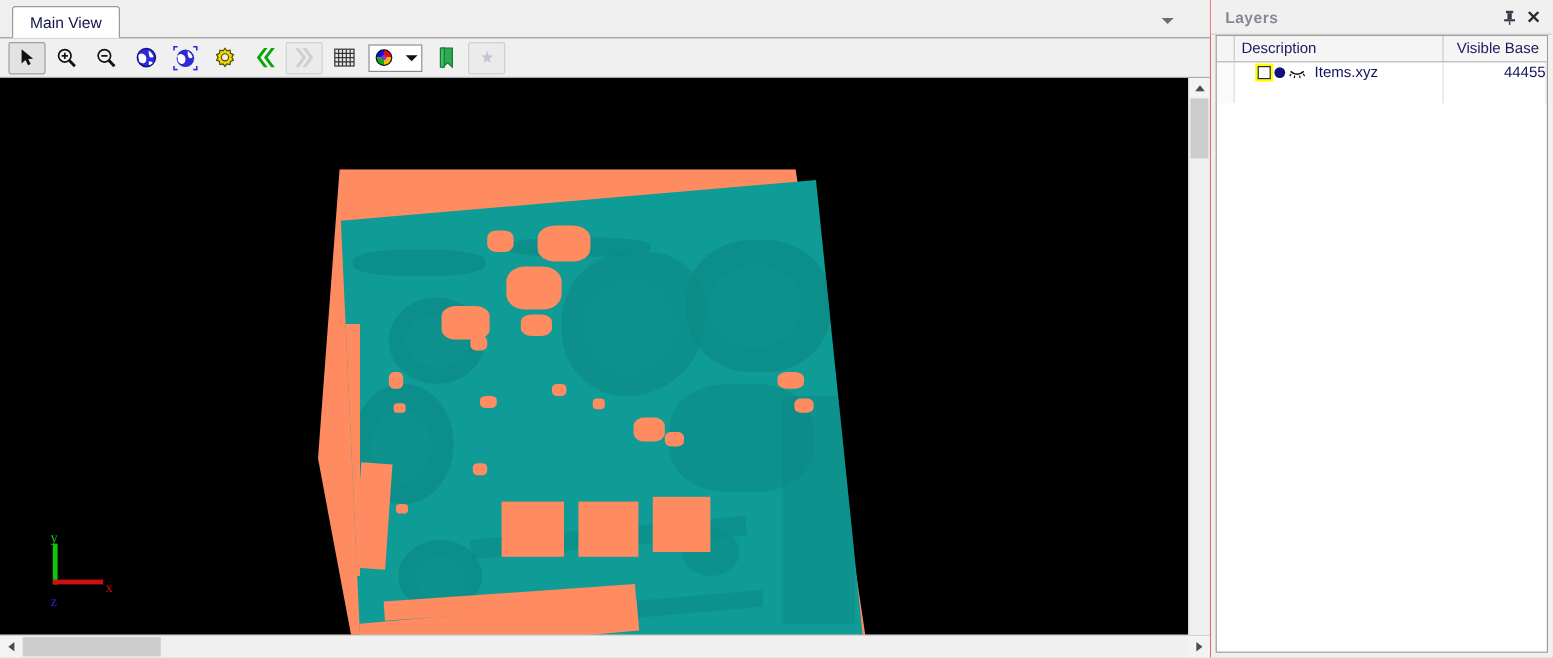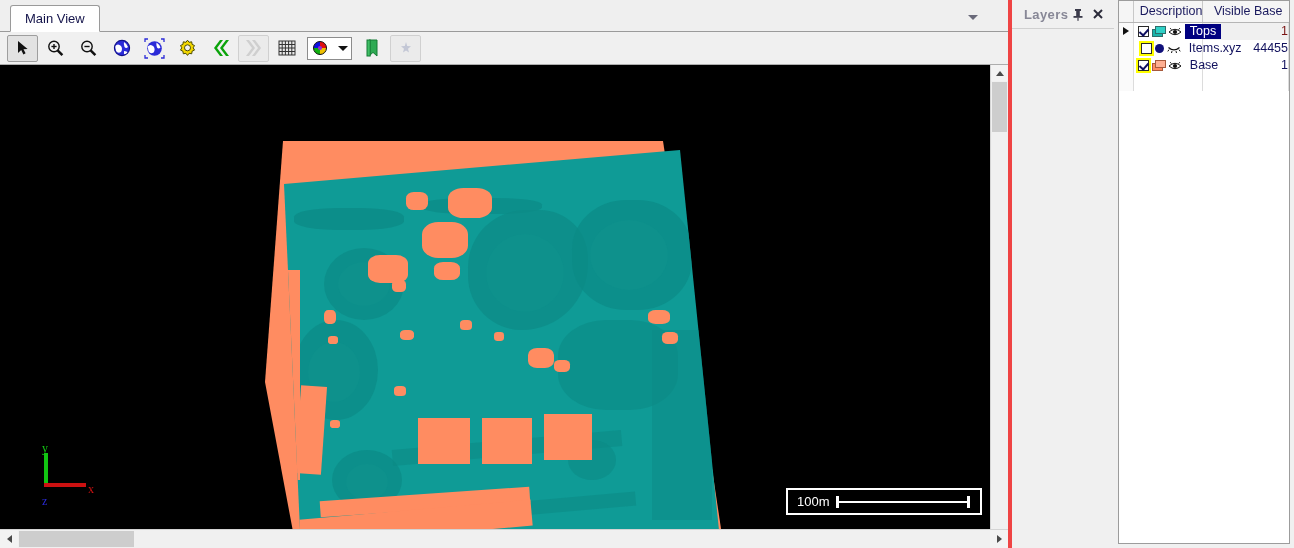--- a/index.html
+++ b/index.html
@@ -90,22 +90,22 @@
   .scalebar{position:absolute;right:8px;bottom:14px;width:196px;height:27px;
             border:2px solid #ffffff;background:#000;display:flex;align-items:center;
             padding-left:9px;box-sizing:border-box;}
   .scale-text{color:#fff;font-size:13px;font-family:"Liberation Sans",sans-serif;margin-right:6px;}
   .scale-rule{position:relative;flex:1;height:12px;margin-right:10px;}
   .scale-rule .bar{position:absolute;top:5px;left:0;right:0;height:2px;background:#fff;}
   .scale-rule .cap{position:absolute;top:0;width:3px;height:12px;background:#fff;}
   .scale-rule .cap.l{left:0;} .scale-rule .cap.r{right:0;}
 
   
-  .layers{width:286px;height:548px;background:#f0f0f0;border-left:4px solid #ef4444;
-          box-sizing:border-box;display:flex;}
+  .layers{width:286px;height:548px;background:#f0f0f0;border-left:1px solid #ef4444;
+          box-sizing:border-box;display:flex;flex-direction:column;}
   .layers-title{height:28px;display:flex;align-items:center;padding:0 6px 0 12px;
                 background:#f0f0f0;border-bottom:1px solid #d0d0d0;}
   .layers-title .t{flex:1;font-size:13px;font-weight:bold;color:#878796;letter-spacing:.4px;}
   .ttl-btn{width:20px;height:20px;display:flex;align-items:center;justify-content:center;color:#3a3a4a;}
   .grid-wrap{margin:0 4px 4px 4px;border:1px solid #9c9c9c;background:#fff;flex:1;overflow:hidden;}
   table.layers-table{width:100%;border-collapse:collapse;table-layout:fixed;}
   table.layers-table th{
     background:#f5f5f5;border-bottom:1px solid #b5b5b5;border-right:1px solid #c8c8c8;
     font-weight:normal;font-size:12.5px;color:#1a1a5e;text-align:left;height:21px;
     padding:0 6px;box-sizing:border-box;}
@@ -318,28 +318,20 @@
           </div>
 
           <div class="axis">
             <div class="ax-y"></div>
             <div class="ax-x"></div>
             <span class="ax-lbl y">y</span>
             <span class="ax-lbl x">x</span>
             <span class="ax-lbl z">z</span>
           </div>
 
-          <div class="scalebar">
-            <span class="scale-text">100m</span>
-            <span class="scale-rule">
-              <span class="bar"></span>
-                <span class="cap l"></span>
-                <span class="cap r"></span>
-            </span>
-          </div>
         </div>
       </div>
 
       <div class="vsb">
         <div class="sb-arrow">
           <span class="chev up"></span>
         </div>
         <div class="sb-thumb-v"></div>
       </div>
     </div>
@@ -379,44 +371,20 @@
       <table class="layers-table">
         <thead>
           <tr>
             <th class="c-ind"></th>
             <th>Description</th>
             <th class="c-num">Visible Base</th>
           </tr>
         </thead>
         <tbody>
 
-          <tr class="sel-row">
-            <td class="c-ind">
-              <span class="tri"></span>
-            </td>
-            <td>
-              <div class="desc-cell">
-                <span class="cbox checked"></span>
-                <span class="lyricon">
-                  <span class="a" style="background:#19b3aa"></span>
-                  <span class="b" style="background:#2fd0c6"></span>
-                </span>
-                <span class="eye">
-                  <svg width="14" height="11" viewBox="0 0 14 11">
-                    <path d="M1 6 Q7 0.6 13 6 Q7 11.4 1 6 Z" fill="#fff" stroke="#111" stroke-width="1"></path>
-                    <circle cx="7" cy="6" r="2.1" fill="#111"></circle>
-                    <line x1="2.2" y1="2.2" x2="3.4" y2="3.6" stroke="#111" stroke-width="1"></line>
-                    <line x1="11.8" y1="2.2" x2="10.6" y2="3.6" stroke="#111" stroke-width="1"></line>
-                  </svg>
-                </span>
-                <span class="lbl sel">Tops</span>
-              </div>
-            </td>
-            <td class="c-num maroon">1</td>
-          </tr>
 
           <tr>
             <td class="c-ind"></td>
             <td>
               <div class="desc-cell">
                 <span class="indent"></span>
                 <span class="cbox hl"></span>
                 <span class="dot" style="background:#10107a"></span>
                 <span class="eye">
                   <svg width="14" height="11" viewBox="0 0 14 11">
@@ -426,42 +394,20 @@
                     <line x1="9" y1="8.1" x2="9.5" y2="10" stroke="#111" stroke-width="1"></line>
                     <line x1="12" y1="6.6" x2="13.2" y2="8.4" stroke="#111" stroke-width="1"></line>
                   </svg>
                 </span>
                 <span class="lbl">Items.xyz</span>
               </div>
             </td>
             <td class="c-num">44455</td>
           </tr>
 
-          <tr>
-            <td class="c-ind"></td>
-            <td>
-              <div class="desc-cell">
-                <span class="cbox checked hl"></span>
-                <span class="lyricon">
-                  <span class="a" style="background:#ff8c61;border-color:#a85a3c"></span>
-                  <span class="b" style="background:#ffb093;border-color:#a85a3c"></span>
-                </span>
-                <span class="eye">
-                  <svg width="14" height="11" viewBox="0 0 14 11">
-                    <path d="M1 6 Q7 0.6 13 6 Q7 11.4 1 6 Z" fill="#fff" stroke="#111" stroke-width="1"></path>
-                    <circle cx="7" cy="6" r="2.1" fill="#111"></circle>
-                    <line x1="2.2" y1="2.2" x2="3.4" y2="3.6" stroke="#111" stroke-width="1"></line>
-                    <line x1="11.8" y1="2.2" x2="10.6" y2="3.6" stroke="#111" stroke-width="1"></line>
-                  </svg>
-                </span>
-                <span class="lbl">Base</span>
-              </div>
-            </td>
-            <td class="c-num">1</td>
-          </tr>
 
 
           <tr class="filler-row">
             <td class="c-ind"></td>
               <td></td>
               <td class="c-num"></td>
           </tr>
         </tbody>
       </table>
     </div>

